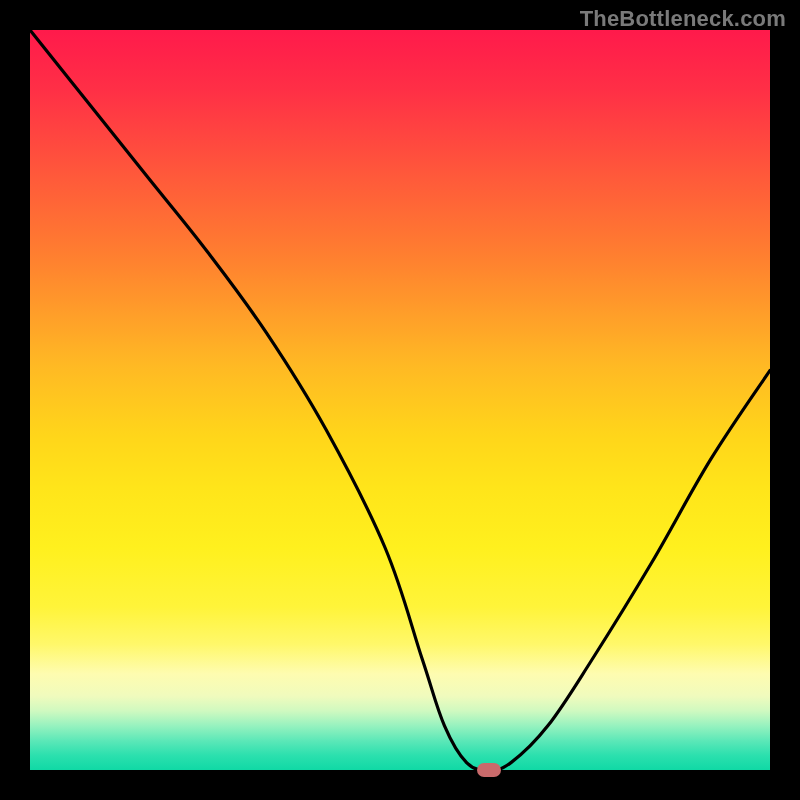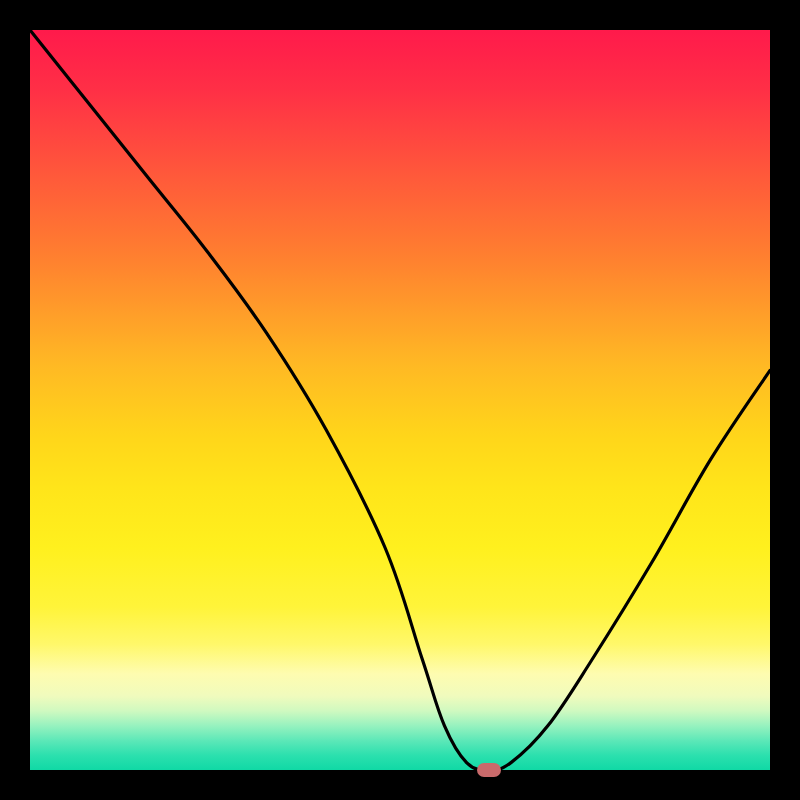--- a/index.html
+++ b/index.html
@@ -61,19 +61,20 @@
     height: 14px;
     border-radius: 7px;
     background: #c96a6b;
     transform: translate(-50%, -50%);
   }
 </style>
 </head>
 <body>
 
 <div class="frame">
+  <div class="watermark">TheBottleneck.com</div>
   <div class="plot-area">
     <svg class="curve" viewBox="0 0 740 740" preserveAspectRatio="none">
       <path fill="none" stroke="#000000" stroke-width="3.2" stroke-linecap="round" d="M 0.00 0.00 C 10.66 13.32, 37.89 47.36, 59.20 74.00 C 80.51 100.64, 97.09 121.36, 118.40 148.00 C 139.71 174.64, 156.29 194.03, 177.60 222.00 C 198.91 249.97, 215.49 271.43, 236.80 303.40 C 258.11 335.37, 274.69 360.97, 296.00 399.60 C 317.31 438.23, 337.88 476.71, 355.20 518.00 C 372.52 559.29, 381.54 597.03, 392.20 629.00 C 402.86 660.97, 406.41 676.95, 414.40 695.60 C 422.39 714.25, 428.61 724.61, 436.60 732.60 C 444.59 740.59, 450.81 740.00, 458.80 740.00 C 466.79 740.00, 470.34 740.59, 481.00 732.60 C 491.66 724.61, 503.35 714.25, 518.00 695.60 C 532.65 676.95, 543.75 658.30, 562.40 629.00 C 581.05 599.70, 600.29 568.76, 621.60 532.80 C 642.91 496.84, 659.49 463.83, 680.80 429.20 C 702.11 394.57, 729.34 356.38, 740.00 340.40"></path>
     </svg>
     <div class="marker" style="left: 458.8px; top: 740px; background: rgb(201, 106, 107);"></div>
   </div>
 </div>
 
 </body></html>

